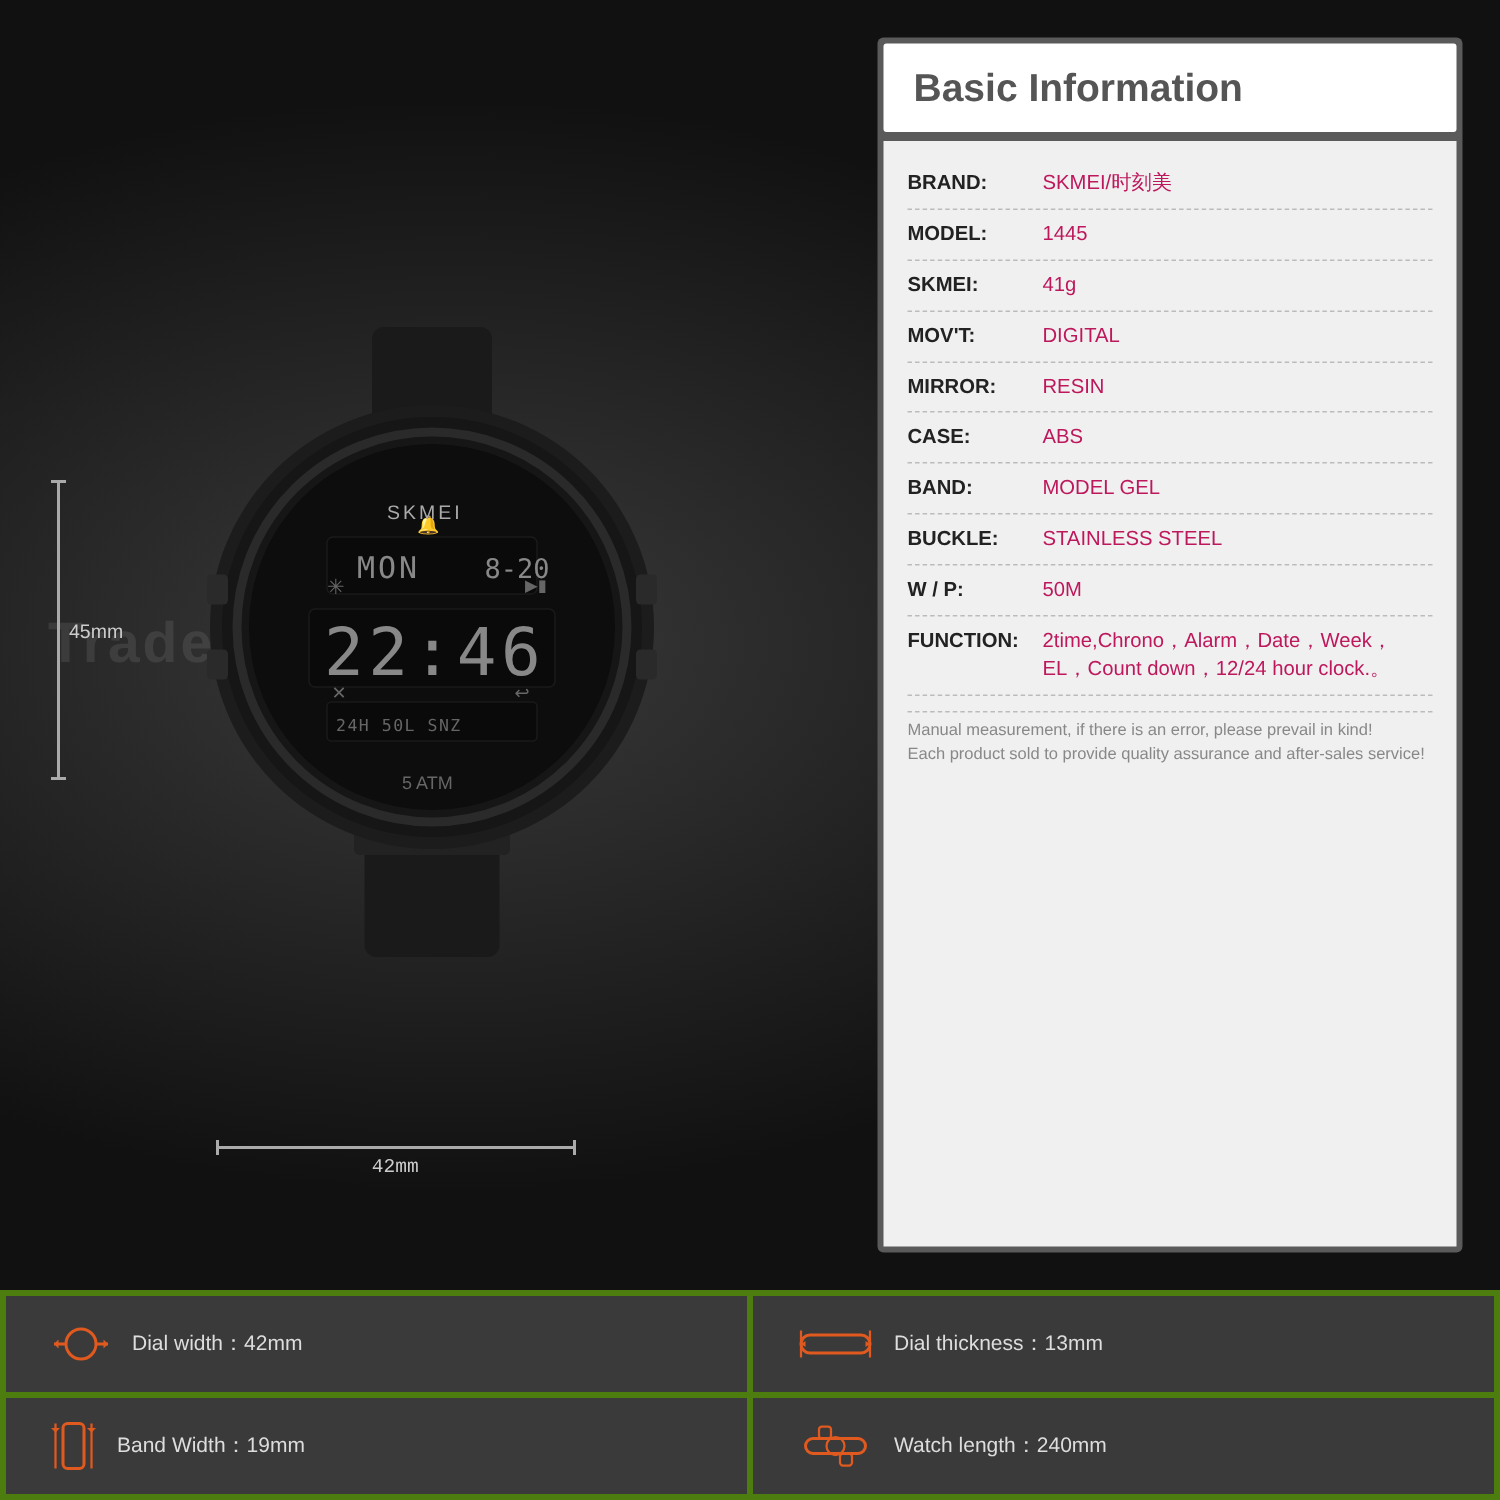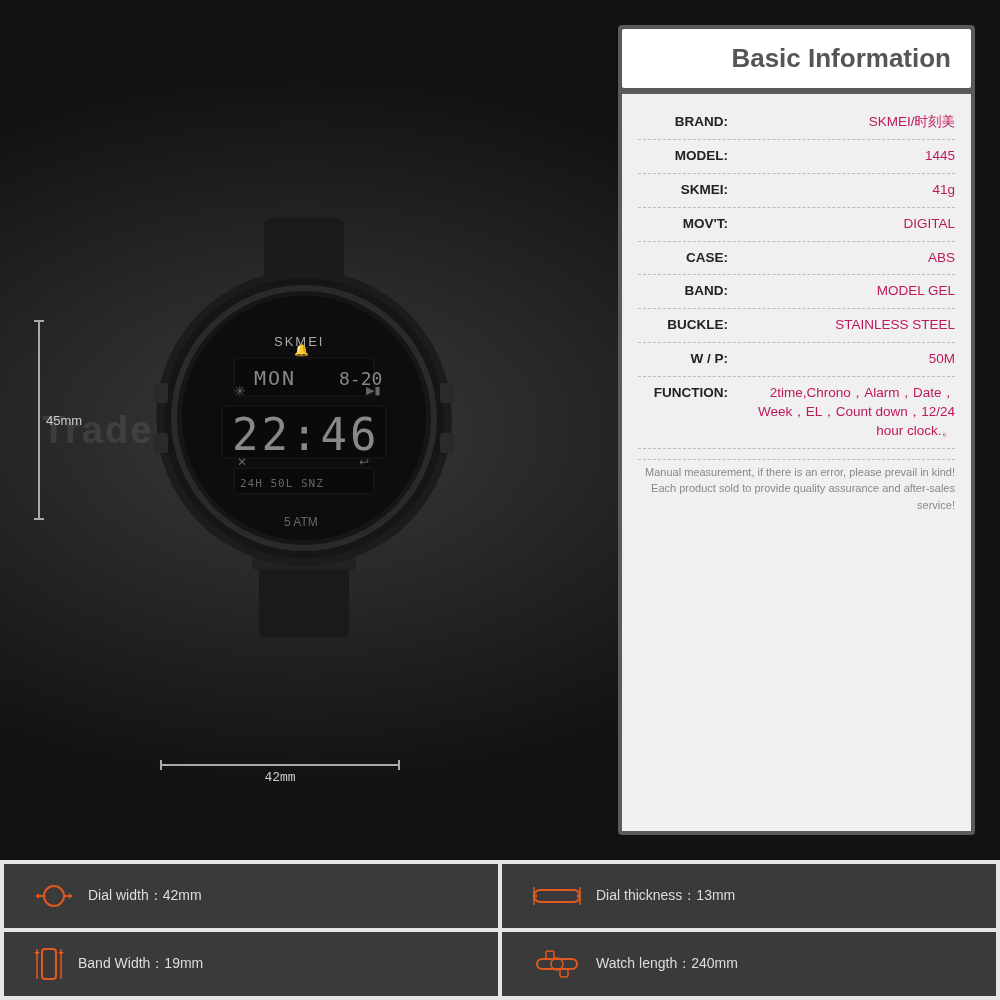--- a/index.html
+++ b/index.html
@@ -69,28 +69,27 @@
     .dim-line-h::before { left: 0; }
     .dim-line-h::after { right: 0; }
 
     
     .watch-svg-container {
       position: relative;
     }
 
     
     .info-card {
-      width: 357px;
+      width: 390px;
       margin: 25px 25px 25px 10px;
       background: #5a5a5a;
       border-radius: 4px;
       padding: 4px;
       display: flex;
       flex-direction: column;
-      text-align: right;
     }
 
     .info-card-title {
       background: #fff;
       padding: 14px 20px;
       font-size: 26px;
       font-weight: bold;
       color: #555;
       border-radius: 2px;
       margin-bottom: 6px;
@@ -137,21 +136,21 @@
       border-top: 1px dashed #bbb;
     }
 
     
     .specs-bar {
       display: grid;
       grid-template-columns: 1fr 1fr;
       grid-template-rows: 1fr 1fr;
       height: 140px;
       gap: 4px;
-      background: #e5e5e5;
+      background: #4d7c0f;
       padding: 4px;
     }
 
     .spec-item {
       background: #3a3a3a;
       display: flex;
       align-items: center;
       justify-content: flex-start;
       padding: 0 30px;
       gap: 14px;
@@ -273,20 +272,24 @@
             </div>
             <div class="info-row">
               <span class="info-label">SKMEI:</span>
               <span class="info-value">41g</span>
             </div>
             <div class="info-row">
               <span class="info-label">MOV'T:</span>
               <span class="info-value">DIGITAL</span>
             </div>
             <div class="info-row">
+              <span class="info-label">MIRROR:</span>
+              <span class="info-value">RESIN</span>
+            </div>
+            <div class="info-row">
               <span class="info-label">CASE:</span>
               <span class="info-value">ABS</span>
             </div>
             <div class="info-row">
               <span class="info-label">BAND:</span>
               <span class="info-value">MODEL GEL</span>
             </div>
             <div class="info-row">
               <span class="info-label">BUCKLE:</span>
               <span class="info-value">STAINLESS STEEL</span>

